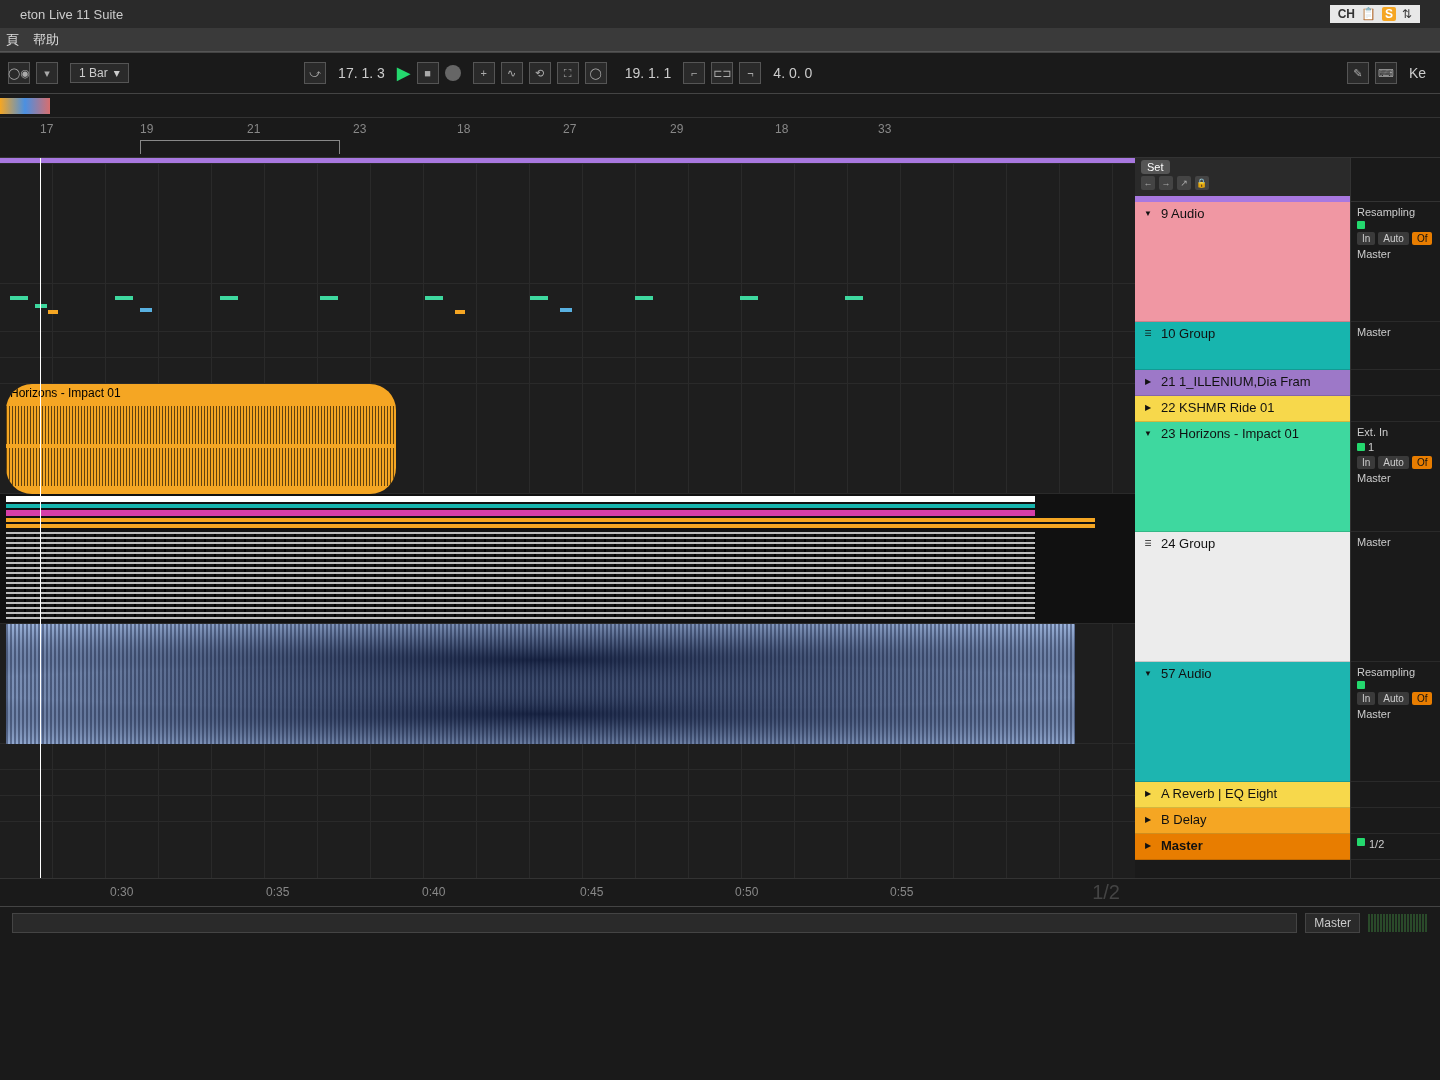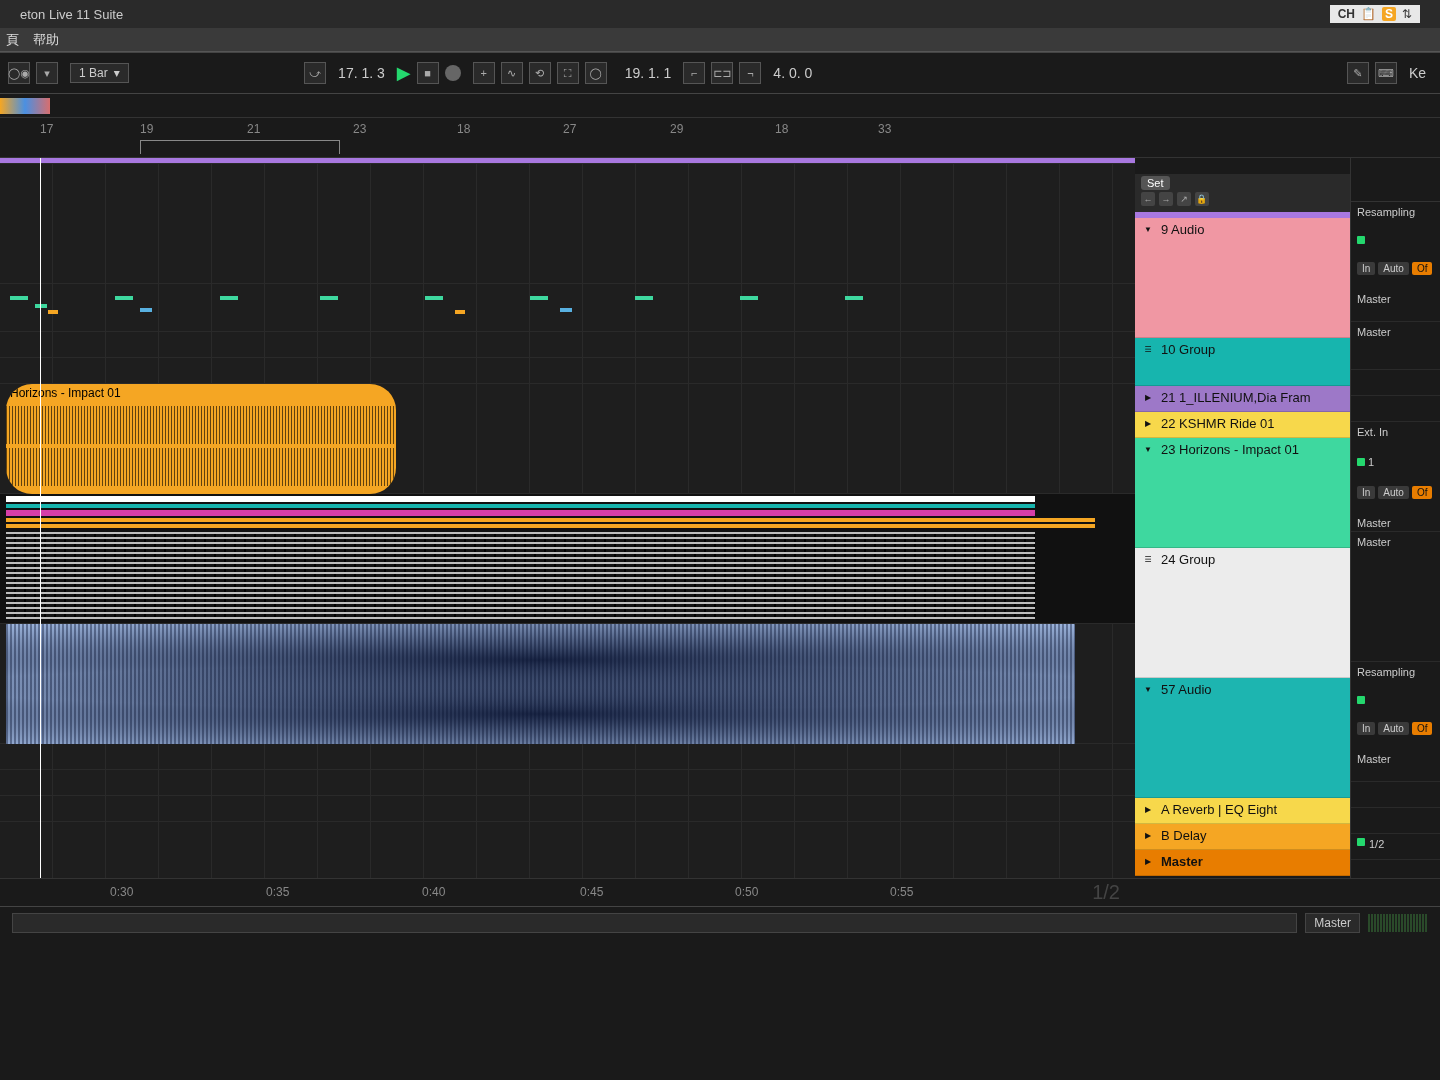--- a/index.html
+++ b/index.html
@@ -45,21 +45,21 @@
 .clip-orange { background: #f5a623; border-radius: 26px; }
 .clip-label { position: absolute; top: 2px; left: 4px; color: #000; font-size: 12px; font-weight: 500; }
 .waveform { position: absolute; left: 0; right: 0; background: repeating-linear-gradient(90deg, rgba(0,0,0,0.6) 0 1px, transparent 1px 3px); }
 .midi-seg { position: absolute; height: 4px; background: #3ed89f; }
 .midi-seg.blue { background: #58b0e0; }
 .midi-seg.orange { background: #f5a623; }
 
 .audio-clip-blue { background: #a0b8e0; }
 
 
-.track-list { width: 215px; background: #1a1a1a; display: flex; flex-direction: column; margin-top: 16px; }
+.track-list { width: 215px; background: #1a1a1a; display: flex; flex-direction: column; }
 .set-header { height: 38px; background: #2a2a2a; display: flex; flex-direction: column; align-items: flex-start; padding: 2px 6px; gap: 2px; }
 .set-label { background: #555; color: #fff; font-size: 11px; padding: 1px 6px; border-radius: 3px; }
 .set-arrows { display: flex; gap: 4px; }
 .set-arrows span { width: 14px; height: 14px; background: #444; display: flex; align-items: center; justify-content: center; font-size: 9px; color: #aaa; border-radius: 2px; }
 
 .track-header { display: flex; align-items: flex-start; padding: 4px 6px; gap: 6px; font-size: 13px; font-weight: 500; border-bottom: 1px solid rgba(0,0,0,0.15); }
 .track-header .fold { width: 14px; height: 14px; display: flex; align-items: center; justify-content: center; font-size: 8px; }
 
 .th-pink { background: #f097a3; color: #111; }
 .th-teal { background: #17b5ae; color: #111; }
@@ -67,21 +67,21 @@
 .th-yellow { background: #f7d84b; color: #111; }
 .th-mint { background: #3ed89f; color: #111; }
 .th-white { background: #ececec; color: #111; }
 .th-cyan { background: #1db5b0; color: #111; }
 .th-orange { background: #f5a623; color: #111; }
 .th-orange-dark { background: #e87d00; color: #111; }
 .th-purple-strip { background: #a878e0; color: #111; }
 
 
 .mixer-col { width: 90px; background: #1a1a1a; border-left: 1px solid #333; display: flex; flex-direction: column; }
-.mix-cell { border-bottom: 1px solid #2a2a2a; padding: 4px 6px; display: flex; flex-direction: column; gap: 18px; font-size: 11px; }
+.mix-cell { border-bottom: 1px solid #2a2a2a; padding: 4px 6px; display: flex; flex-direction: column; gap: 3px; font-size: 11px; }
 .mix-row { display: flex; gap: 3px; align-items: center; }
 .mix-chip { background: #3a3a3a; color: #ccc; padding: 1px 5px; font-size: 10px; border-radius: 2px; }
 .mix-chip.off { background: #e87d00; color: #111; }
 .mix-chip.green { background: #24d86e; width: 8px; height: 8px; padding: 0; border-radius: 1px; }
 
 
 .time-ruler { height: 28px; background: #1a1a1a; border-top: 1px solid #333; position: relative; }
 .time-ruler .t { position: absolute; top: 6px; color: #888; font-size: 12px; }
 .time-ruler .big-fraction { position: absolute; right: 12px; top: 2px; font-size: 20px; color: #444; font-weight: 300; }
 

